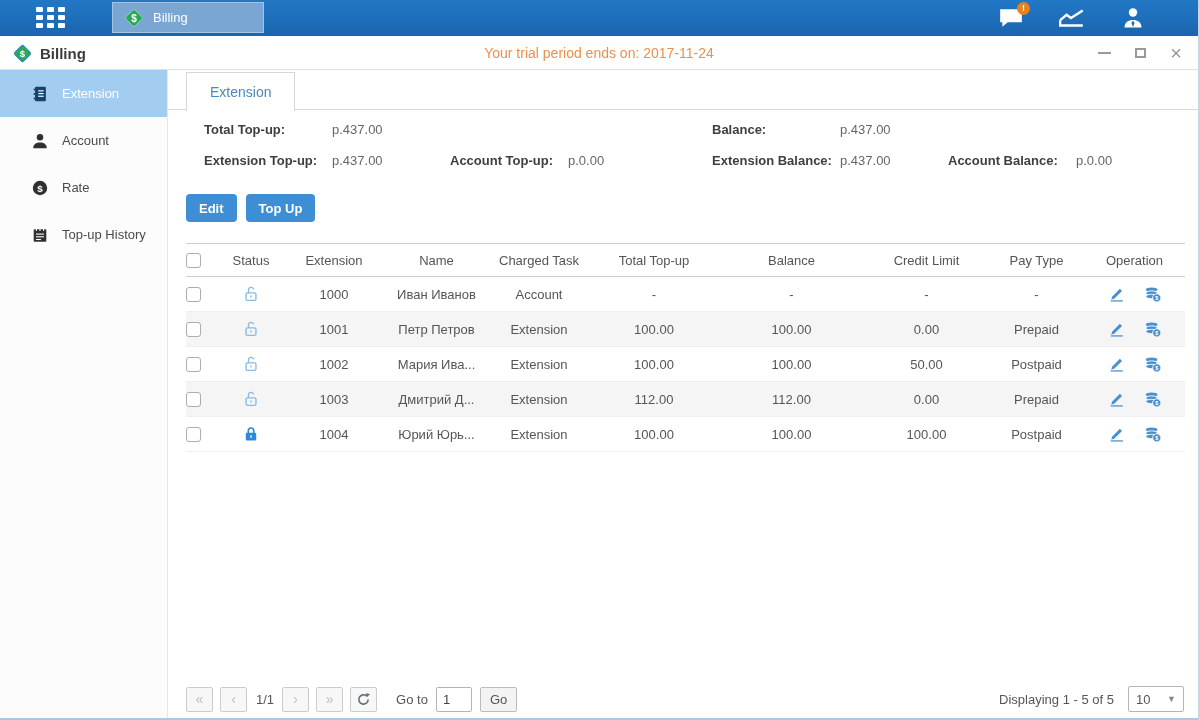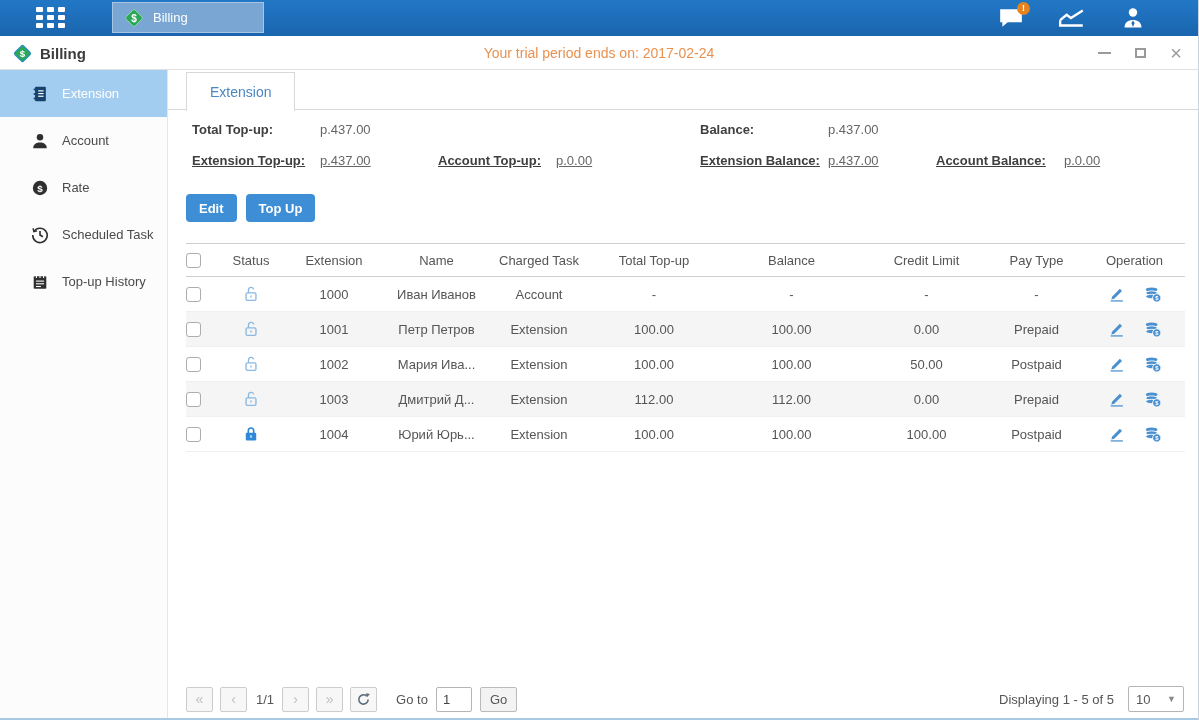--- a/index.html
+++ b/index.html
@@ -50,24 +50,24 @@
   .side-item.active .s-icon { color:#16436d; }
 
   
   .content { position:absolute; left:168px; top:70px; right:0; bottom:0; background:#fff; }
   .tabstrip { position:absolute; left:0; top:2px; right:0; height:38px;
               border-bottom:1px solid #d8d8d8; padding-left:18px; }
   .tab { display:inline-block; height:39px; line-height:38px; padding:0 23px;
          border:1px solid #d8d8d8; border-bottom:none; background:#fff; position:relative;
          z-index:2; color:#4b87c2; font-size:14px; cursor:pointer; }
 
-  .summary { position:absolute; left:24px; top:48px; right:14px; height:66px; font-size:13px; }
+  .summary { position:absolute; left:36px; top:48px; right:14px; height:66px; font-size:13px; }
   .summary .lab { position:absolute; font-weight:bold; color:#3f3f3f; }
   .summary .val { position:absolute; color:#666; }
-  .srow1 { top:4px; } .srow2 { top:35px;text-decoration:underline; }
+  .srow1 { top:4px; } .srow2 { top:35px; }
 
   .actions { position:absolute; left:18px; top:124px; display:flex; gap:9px; }
   .btn-blue { height:28px; padding:0 13px; background:#3d8ed4; color:#fff; border:none;
               border-radius:4px; font-size:13px; font-weight:bold;
               font-family:"Liberation Sans",sans-serif; cursor:pointer; }
 
   
   .grid-table { position:absolute; left:18px; top:173px; right:6px; border-collapse:collapse;
                 font-size:13px; table-layout:fixed; }
   .grid-table thead tr { border-top:1px solid #cfcfcf; border-bottom:1px solid #cfcfcf; }
@@ -160,21 +160,21 @@
   <div class="titlebar">
     <div class="title-group">
       <span style="display:inline-flex;">
         <svg width="21" height="21" viewBox="0 0 24 24">
           <rect x="5" y="5" width="14" height="14" rx="2" transform="rotate(45 12 12)" fill="#2aa857" stroke="#2a8cc0" stroke-width="1.4"></rect>
           <text x="12" y="16" font-size="11" font-weight="bold" fill="#fff" text-anchor="middle" font-family="Liberation Sans,sans-serif">$</text>
         </svg>
       </span>
       <span class="win-title">Billing</span>
     </div>
-    <div class="trial">Your trial period ends on: 2017-02-24</div>
+    <div class="trial">Your trial period ends on: 2017-11-24</div>
     <div class="win-controls">
       <span class="wc wc-min">
           <i></i>
         </span>
       <span class="wc wc-max">
           <i></i>
         </span>
       <span class="wc wc-close">×</span>
     </div>
   </div>
@@ -206,30 +206,20 @@
         <span class="s-label">Account</span>
       </div>
       <div class="side-item">
         <span class="s-icon">
           <svg width="18" height="18" viewBox="0 0 20 20">
             <circle cx="10" cy="10" r="8" fill="currentColor"></circle>
             <text x="10" y="14" font-size="11" font-weight="bold" fill="#fff" text-anchor="middle" font-family="Liberation Sans,sans-serif">$</text>
           </svg>
         </span>
         <span class="s-label">Rate</span>
-      </div>
-      <div class="side-item">
-        <span class="s-icon">
-          <svg width="18" height="18" viewBox="0 0 20 20" fill="none" stroke="currentColor" stroke-width="1.8">
-            <path d="M3.2 6.2A8 8 0 1 1 2 10"></path>
-            <polyline points="2.2,2.5 3.2,6.2 6.8,5.4" stroke-width="1.5"></polyline>
-            <polyline points="10,5.5 10,10 13.2,12"></polyline>
-          </svg>
-        </span>
-        <span class="s-label">Scheduled Task</span>
       </div>
       <div class="side-item">
         <span class="s-icon">
           <svg width="18" height="18" viewBox="0 0 20 20">
             <rect x="3" y="3.5" width="14" height="14" rx="1" fill="currentColor"></rect>
             <g stroke="#fff" stroke-width="1.2">
               <line x1="6" y1="2" x2="6" y2="5.5"></line>
               <line x1="10" y1="2" x2="10" y2="5.5"></line>
               <line x1="14" y1="2" x2="14" y2="5.5"></line>
               <line x1="5.5" y1="9" x2="14.5" y2="9"></line>

